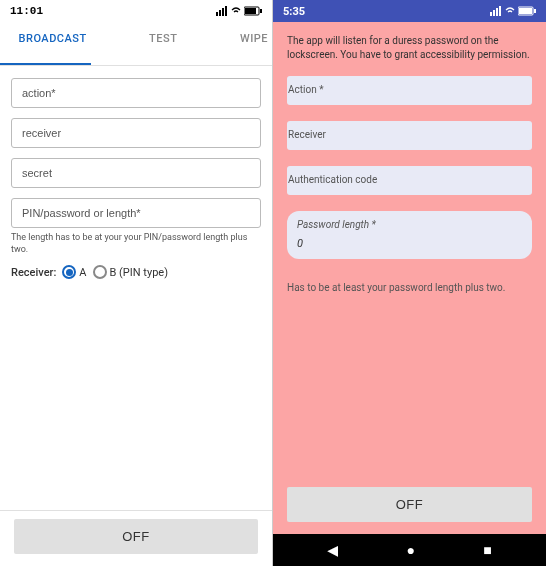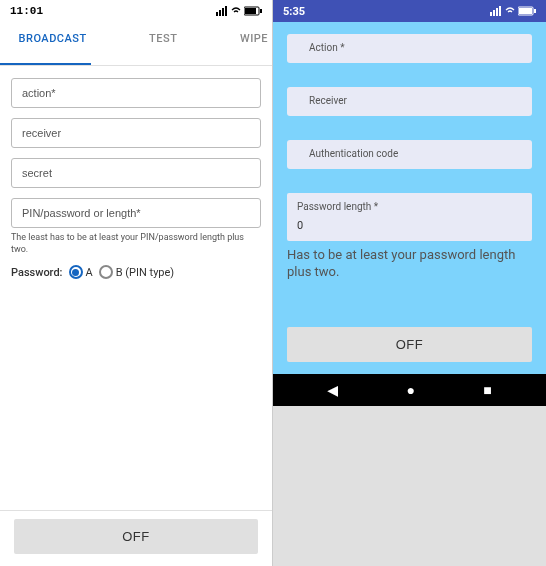--- a/index.html
+++ b/index.html
@@ -158,22 +158,22 @@
       color: #333;
       letter-spacing: 0.5px;
       cursor: pointer;
       text-align: center;
       border-radius: 2px;
     }
 
     
     .phone-right {
       width: 273px;
-      height: 406px;
-      background: #7dd3fc;
+      height: 566px;
+      background: #fca5a5;
       display: flex;
       flex-direction: column;
       overflow: hidden;
     }
 
     .status-bar-right {
       background: #3f51b5;
       display: flex;
       justify-content: space-between;
       align-items: center;
@@ -202,49 +202,50 @@
     .info-text {
       font-size: 10px;
       color: #333;
       line-height: 1.4;
       margin-bottom: 14px;
     }
 
     .field-block {
       background: #e8eaf6;
       border-radius: 3px;
-      padding: 8px 22px;
-      margin-bottom: 24px;
+      padding: 8px 1px;
+      margin-bottom: 16px;
     }
     .field-label {
       font-size: 10px;
       color: #555;
       display: block;
       margin-bottom: 2px;
     }
 
     .password-length-block {
       background: #e8eaf6;
-      border-radius: 2px;
+      border-radius: 12px;
       padding: 8px 10px;
-      margin-bottom: 6px;
+      margin-bottom: 22px;
+      font-style: italic;
     }
     .password-length-label {
       font-size: 10px;
       color: #555;
       display: block;
       margin-bottom: 2px;
     }
     .password-length-value {
       font-size: 11px;
       color: #333;
     }
 
     .hint-text-right {
-      font-size: 13px;
+      font-size: 10px;
       color: #555;
       line-height: 1.3;
       margin-bottom: 10px;
     }
 
     .spacer { flex: 1; }
 
     .bottom-bar-right {
       padding: 8px 14px 4px;
     }
@@ -314,24 +315,24 @@
       <span>WIPE</span>
     </div>
   </div>
 
   <div class="left-content">
 
     <input class="input-field" type="text" placeholder="action*" style="">
     <input class="input-field" type="text" placeholder="receiver" style="">
     <input class="input-field" type="text" placeholder="secret" style="">
     <input class="input-field" type="text" placeholder="PIN/password or length*" style="">
-    <div class="hint-text">The least has to be at least your PIN/password length plus two.</div>
+    <div class="hint-text">The length has to be at your your PIN/password length plus two.</div>
 
     <div class="keyguard-row">
-      <span style="font-size:11px;color:#333;font-weight:500;">Password:</span>
+      <span style="font-size:11px;color:#333;font-weight:500;">Receiver:</span>
       <label class="radio-label">
         <div class="radio-circle filled"></div>
         <span>A</span>
       </label>
       <label class="radio-label">
         <div class="radio-circle empty"></div>
         <span>B (PIN type)</span>
       </label>
     </div>
 
@@ -363,20 +364,21 @@
       <svg width="18" height="10" viewBox="0 0 18 10">
         <rect x="0" y="1" width="15" height="8" rx="1" ry="1" stroke="#fff" stroke-width="1" fill="none"></rect>
         <rect x="1" y="2" width="13" height="6" fill="#fff"></rect>
         <rect x="16" y="3" width="2" height="4" fill="#fff"></rect>
       </svg>
     </div>
   </div>
 
   <div class="right-content">
 
+    <div class="info-text">The app will listen for a duress password on the lockscreen. You have to grant accessibility permission.</div>
 
     <div class="field-block">
       <span class="field-label">Action *</span>
     </div>
 
     <div class="field-block">
       <span class="field-label">Receiver</span>
     </div>
 
     <div class="field-block">

